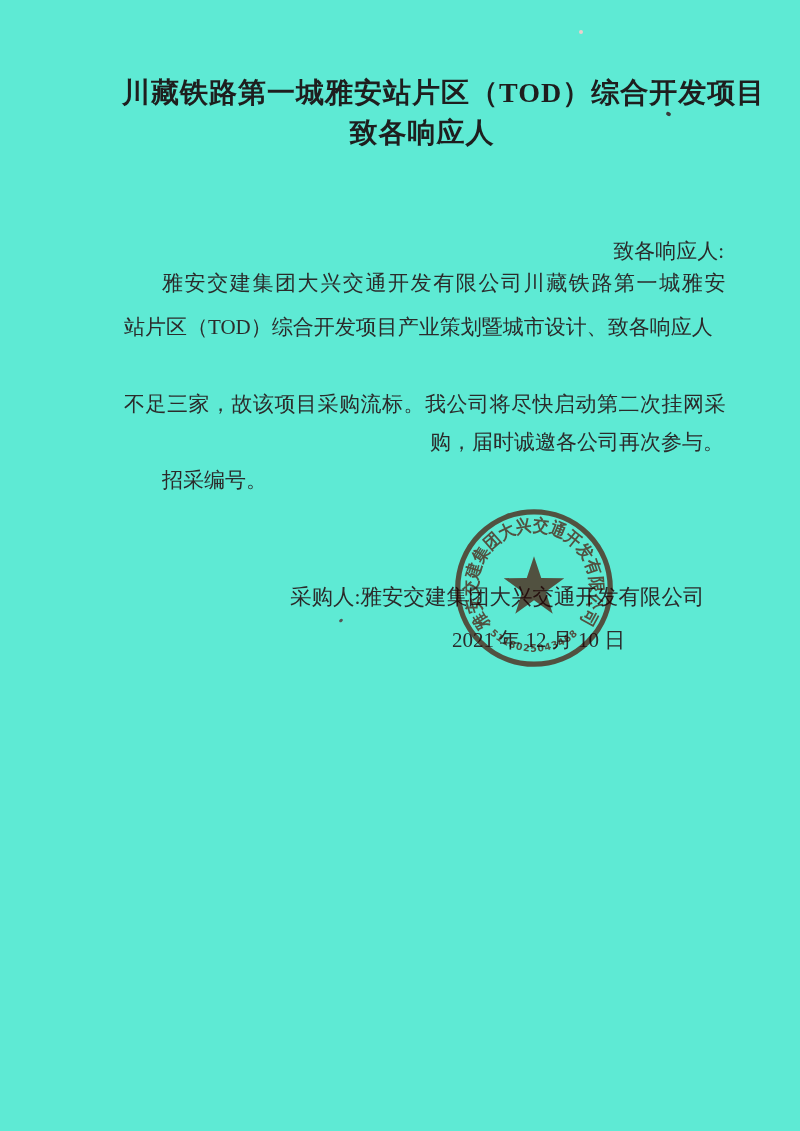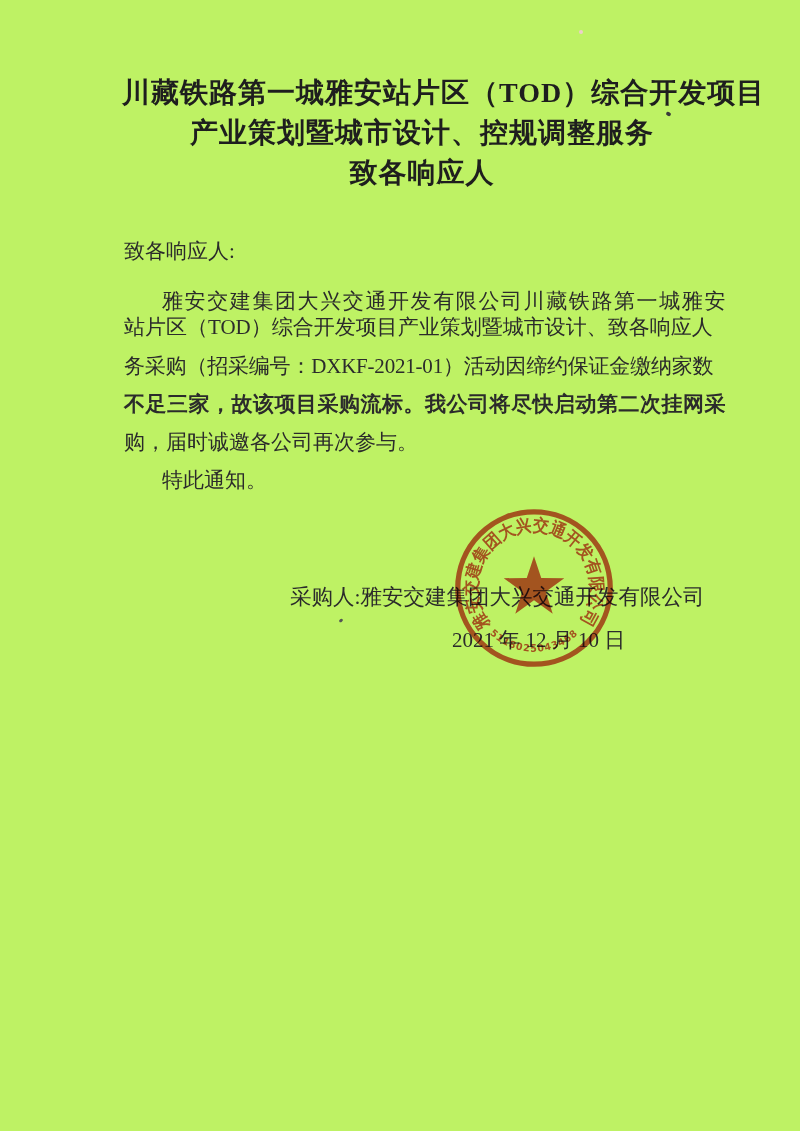--- a/index.html
+++ b/index.html
@@ -1,38 +1,38 @@
 <!DOCTYPE html>
 <html><head>
 <meta charset="utf-8">
 <style>
   html,body { margin:0; padding:0; background:#ffffff; }
   .page {
     position:relative; width:800px; height:1131px;
-    background:#bef264; overflow:hidden;
+    background:#5eead4; overflow:hidden;
     font-family:"Liberation Serif","DejaVu Serif",serif;
     color:#2b2b2b;
   }
   
   .title-block { position:absolute; left:122px; top:73px; width:600px; text-align:center; }
   .title-line {
     font-size:28px; font-weight:700; color:#1e1e1e;
     line-height:40px; letter-spacing:1px; white-space:nowrap;
   }
   
   .bline {
     position:absolute; left:124px; width:600px; height:30px;
     font-size:21px; line-height:30px; white-space:nowrap; color:#2b2b2b;
   }
-  .salutation { top:236px; }
-  .p0 { top:286px; padding-left:38px; letter-spacing:1.6px; }
+  .salutation { top:236px;text-align:right; }
+  .p0 { top:268px; padding-left:38px; letter-spacing:1.6px; }
   .p1 { top:312px; letter-spacing:0px; }
   .p2 { top:351px; letter-spacing:-0.2px; }
-  .p3 { top:389px; letter-spacing:0.5px;font-weight:bold; }
-  .p4 { top:427px; }
+  .p3 { top:389px; letter-spacing:0.5px; }
+  .p4 { top:427px;text-align:right; }
   .closing { top:465px; padding-left:38px; }
   
   .purchaser { position:absolute; left:290px; top:582px; font-size:21.5px; line-height:30px; white-space:nowrap; color:#2b2b2b; }
   .dateline  { position:absolute; left:452px; top:625px; font-size:21px; line-height:30px; white-space:nowrap; color:#2b2b2b; }
   
   .stamp {
     position:absolute; left:452px; top:506px; width:164px; height:164px;
     mix-blend-mode:multiply; opacity:0.92;
   }
   .seal-ring   { fill:none; stroke:#d84a3e; stroke-width:5.5; }
@@ -45,31 +45,29 @@
   .speck-sig   { left:339px; top:619px; width:4px; height:3px; background:#555; transform:rotate(-35deg); }
   .speck-top   { left:579px; top:30px; width:4px; height:4px; background:#eccfcb; }
 </style>
 </head>
 <body>
 
 <div class="page">
 
   <div class="title-block">
     <div class="title-line">川藏铁路第一城雅安站片区（TOD）综合开发项目</div>
-    <div class="title-line">产业策划暨城市设计、控规调整服务</div>
     <div class="title-line">致各响应人</div>
   </div>
 
   <div class="bline salutation">致各响应人:</div>
   <div class="bline p0">雅安交建集团大兴交通开发有限公司川藏铁路第一城雅安</div>
   <div class="bline p1">站片区（TOD）综合开发项目产业策划暨城市设计、致各响应人</div>
-  <div class="bline p2">务采购（招采编号：DXKF-2021-01）活动因缔约保证金缴纳家数</div>
   <div class="bline p3">不足三家，故该项目采购流标。我公司将尽快启动第二次挂网采</div>
   <div class="bline p4">购，届时诚邀各公司再次参与。</div>
-  <div class="bline closing">特此通知。</div>
+  <div class="bline closing">招采编号。</div>
 
   <div class="purchaser">采购人:雅安交建集团大兴交通开发有限公司</div>
   <div class="dateline">2021 年 12 月 10 日</div>
 
   <div class="stamp">
     <svg viewBox="0 0 170 170" width="164" height="164">
       <defs>
         <path id="arcTop" d="M 39.8 122.9 A 59 59 0 1 1 130.2 122.9" fill="none"></path>
         <path id="arcBottom" d="M 27.8 118 A 66 66 0 0 0 142.2 118" fill="none"></path>
       </defs>

